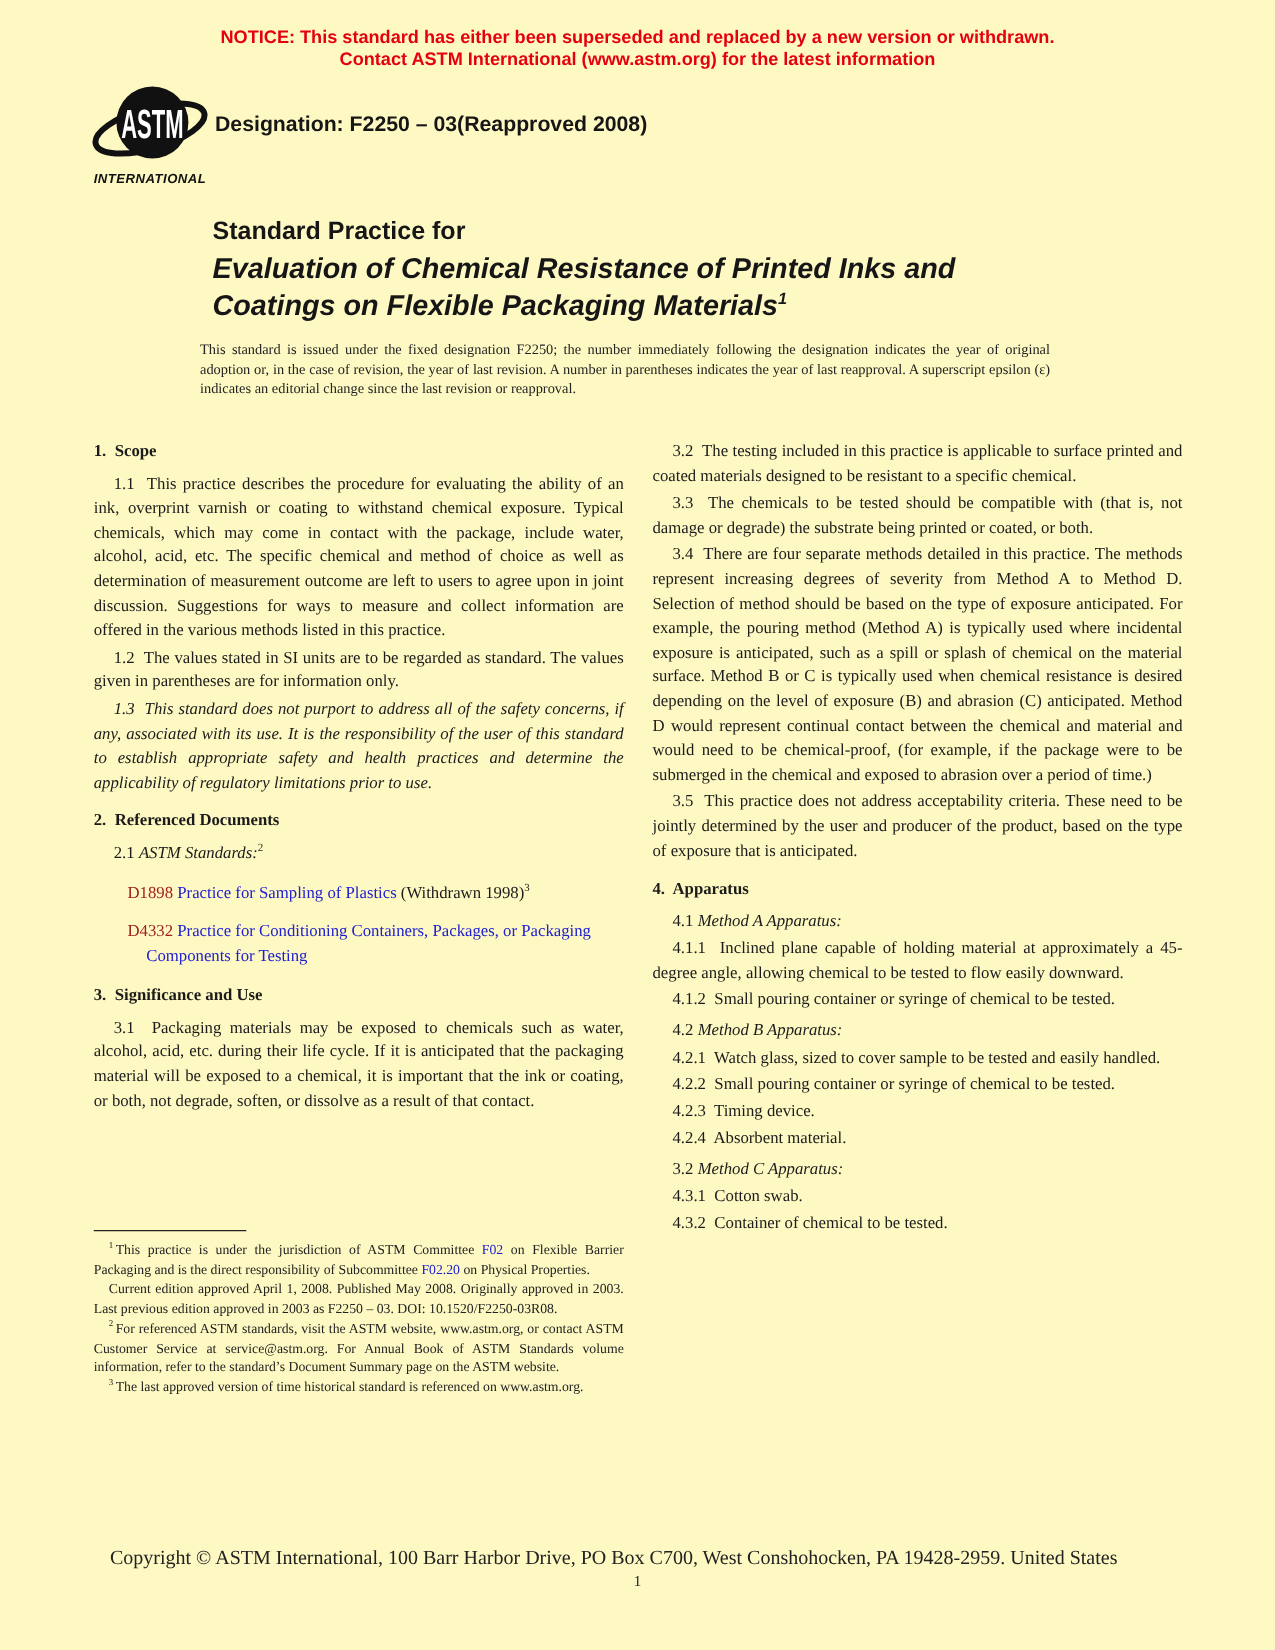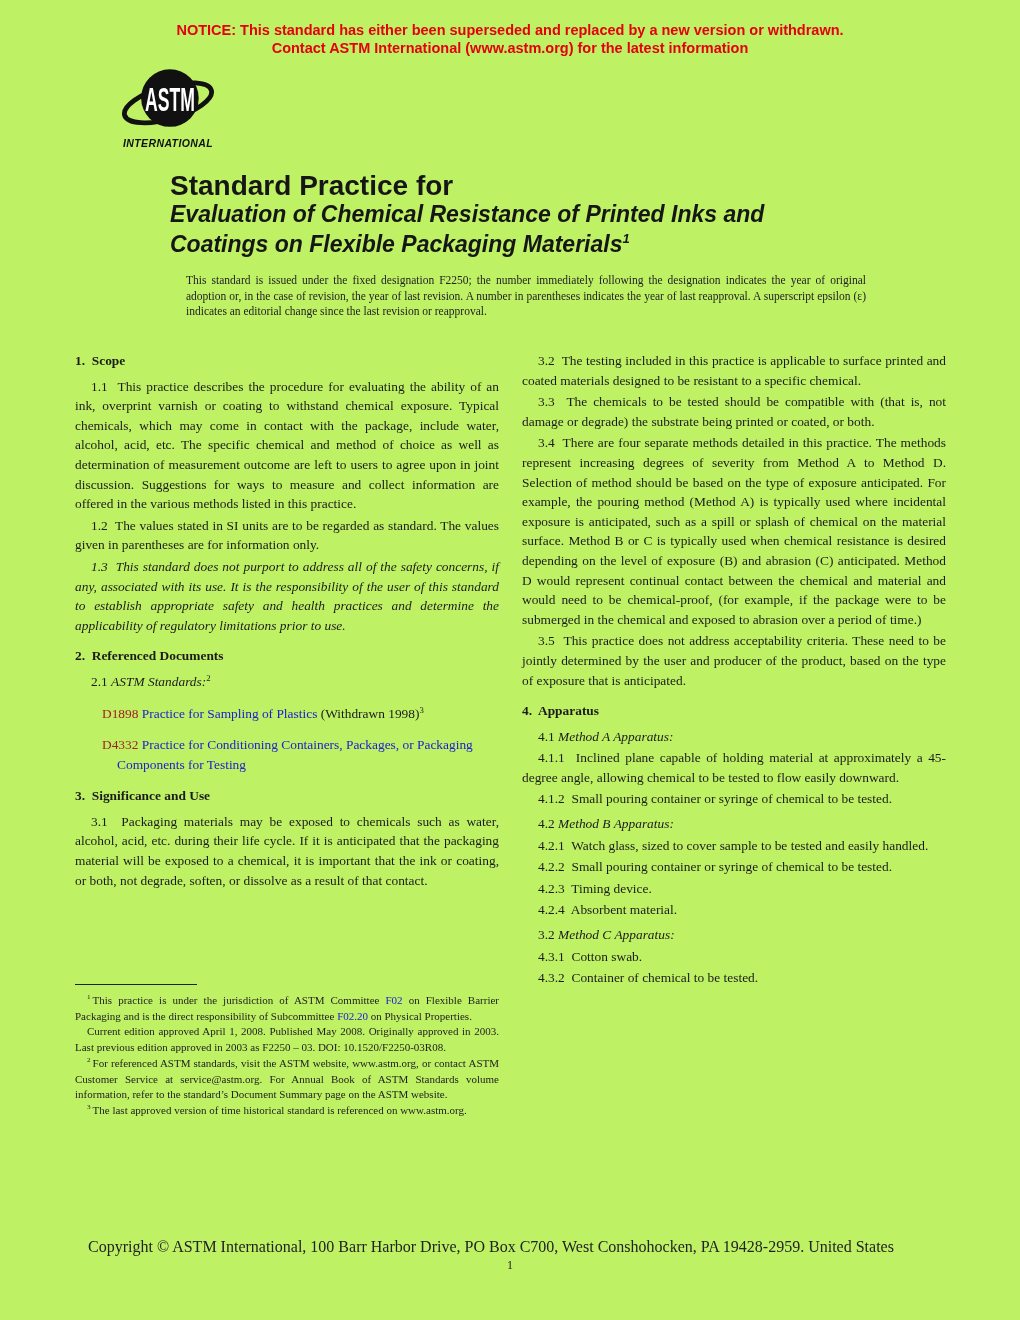--- a/index.html
+++ b/index.html
@@ -1,38 +1,38 @@
 <!DOCTYPE html>
 <html><head>
 <meta charset="utf-8">
 <style>
   html,body{margin:0;padding:0;background:#ffffff;}
-  .page{position:relative;width:1020px;height:1320px;background:#bef264;overflow:hidden;
+  .page{position:relative;width:1020px;height:1320px;background:#fef9c3;overflow:hidden;
         font-family:"Liberation Serif",serif;color:#1b1b1b;}
 
   .notice{position:absolute;top:21px;left:0;right:0;text-align:center;
           font-family:"Liberation Sans",sans-serif;font-weight:bold;
           font-size:14.5px;line-height:18px;color:#e4000f;}
 
-  .logo{position:absolute;left:70px;top:62px;width:100px;text-align:center;margin-left:48px;}
+  .logo{position:absolute;left:70px;top:62px;width:100px;text-align:center;}
   .logo svg{display:block;margin:0 auto;}
   .logo-intl{font-family:"Liberation Sans",sans-serif;font-weight:bold;font-style:italic;
              font-size:10.5px;letter-spacing:0.4px;color:#111;margin-top:1px;}
 
   .designation{position:absolute;left:172px;top:90px;
                font-family:"Liberation Sans",sans-serif;font-weight:bold;
                font-size:17px;color:#161616;}
 
   .titleblock{position:absolute;left:170px;top:172px;width:690px;
               font-family:"Liberation Sans",sans-serif;font-weight:bold;color:#161616;}
-  .title-small{font-size:28px;line-height:27px;}
+  .title-small{font-size:20px;line-height:27px;}
   .title-large{font-size:23px;line-height:30px;font-style:italic;}
   .t-sup{font-size:13px;vertical-align:super;}
 
-  .issued{position:absolute;left:186px;top:273px;width:680px;
+  .issued{position:absolute;left:160px;top:273px;width:680px;
           font-size:11.5px;line-height:15.6px;text-align:justify;color:#222;}
 
   .col{position:absolute;top:351px;width:424px;font-size:13.4px;line-height:19.6px;
        text-align:justify;}
   .col-left{left:75px;}
   .col-right{left:522px;}
 
   .sec-heading{font-weight:bold;margin:11px 0 6px 0;text-align:left;}
   .col .sec-heading:first-child{margin-top:0;}
   p.body{margin:0 0 2px 0;text-indent:16px;}
@@ -68,20 +68,21 @@
 
   <div class="logo">
     <svg width="96" height="74" viewBox="0 0 100 76">
       <ellipse cx="50" cy="42" rx="47" ry="17" fill="none" stroke="#111" stroke-width="5" transform="rotate(-16 50 42)"></ellipse>
       <circle cx="52" cy="37" r="30" fill="#111"></circle>
       <text x="52" y="50" text-anchor="middle" fill="#ffffff" font-family="Liberation Sans, sans-serif" font-weight="bold" font-size="34" textLength="52" lengthAdjust="spacingAndGlyphs">ASTM</text>
     </svg>
     <div class="logo-intl">INTERNATIONAL</div>
   </div>
 
+  <div class="designation">Designation: F2250 – 03(Reapproved 2008)</div>
 
   <div class="titleblock">
     <div class="title-small">Standard Practice for</div>
     <div class="title-large">Evaluation of Chemical Resistance of Printed Inks and</div>
     <div class="title-large"><span>Coatings on Flexible Packaging Materials</span><sup class="t-sup">1</sup></div>
   </div>
 
   <div class="issued">This standard is issued under the fixed designation F2250; the number immediately following the designation indicates the year of original adoption or, in the case of revision, the year of last revision. A number in parentheses indicates the year of last reapproval. A superscript epsilon (ε) indicates an editorial change since the last revision or reapproval.</div>
 
   <div class="col col-left">

